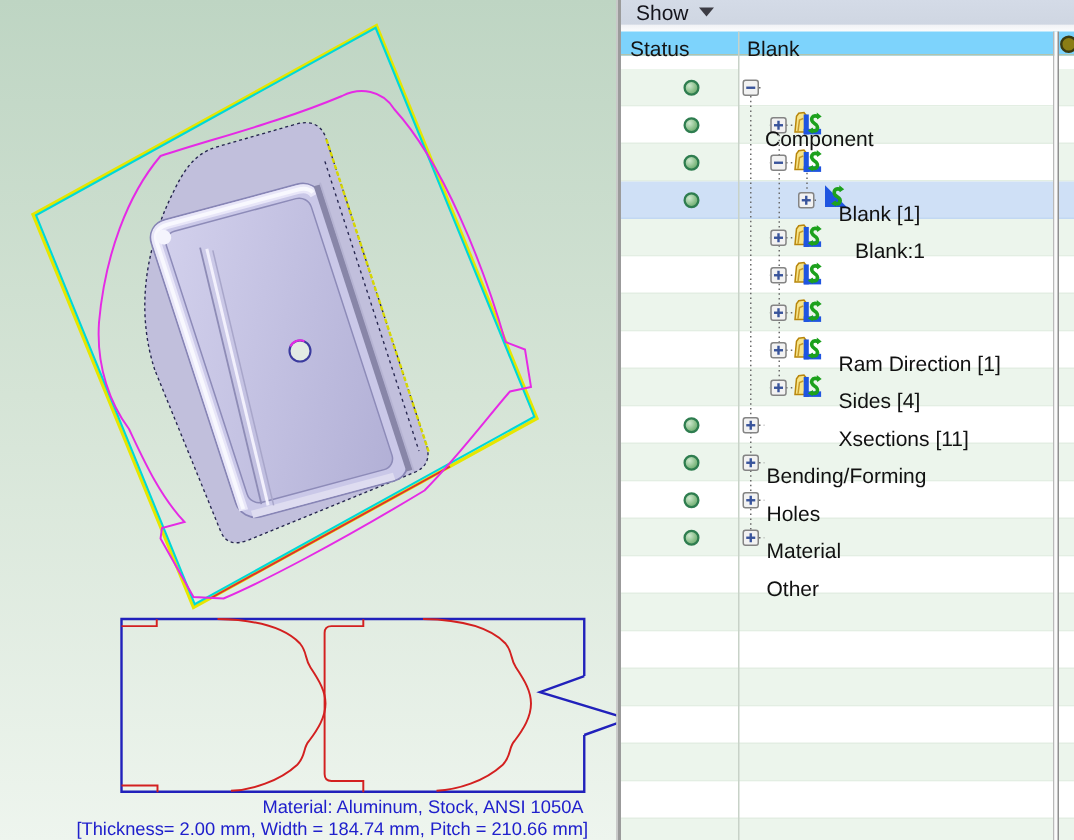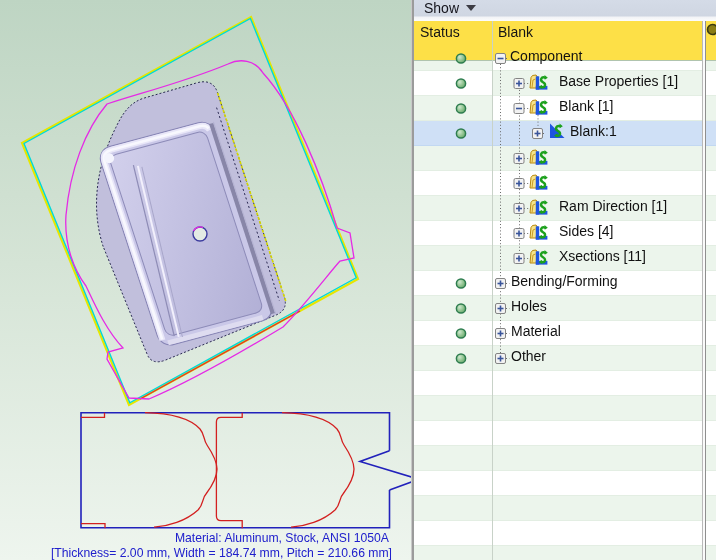--- a/index.html
+++ b/index.html
@@ -2,33 +2,33 @@
 <html><head><meta charset="utf-8"><style>
 html,body{margin:0;padding:0;width:716px;height:560px;overflow:hidden;
 font-family:"Liberation Sans",sans-serif;background:#fff;}
 #vp{position:absolute;left:0;top:0;width:434px;height:560px;border-radius:22px;}
 #divider{position:absolute;left:411px;top:0;width:3px;height:560px;
 background:#9b9b9b;border-left:1px solid #c9c9c9;box-sizing:border-box;}
 #panel{position:absolute;left:414px;top:0;width:302px;height:560px;overflow:hidden;background:#fff;}
 #toolbar{position:absolute;left:0;top:0;width:302px;height:21px;background:linear-gradient(180deg,#d4dbe7 0,#cfd6e2 16px,#f2f3f6 17px,#fbfcfd 100%);box-sizing:border-box;}
 #toolbar .t{position:absolute;left:10px;top:0px;font-size:14px;color:#14141c;}
 #toolbar .arr{position:absolute;left:52px;top:5px;width:0;height:0;border-left:5px solid transparent;border-right:5px solid transparent;border-top:6px solid #3c3c44;}
-#hdr{position:absolute;left:0;top:21px;width:302px;height:40px;background:#fde047;border-bottom:1px solid #b0c4ae;box-sizing:border-box;}
+#hdr{position:absolute;left:0;top:21px;width:302px;height:16px;background:#7dd3fc;border-bottom:1px solid #b0c4ae;box-sizing:border-box;}
 #hdr .h1{position:absolute;left:6px;top:3px;font-size:14px;color:#141414;}
 #hdr .h2{position:absolute;left:84px;top:3px;font-size:14px;color:#141414;}
 .row{position:absolute;left:0;width:302px;height:25px;}
 .cs{position:absolute;left:0;top:0;width:78px;height:25px;border-bottom:1px solid #e3eee3;box-sizing:border-box;}
 .cn{position:absolute;left:78px;top:0;width:210px;height:25px;border-bottom:1px solid #e3eee3;box-sizing:border-box;}
 .cr{position:absolute;left:292px;top:0;width:10px;height:25px;border-bottom:1px solid #e3eee3;box-sizing:border-box;}
 .g{background:#ecf5ec;}.w{background:#ffffff;}.b{background:#cfe0f6;border-bottom:1px solid #c2d8f2;}
 #colsep{position:absolute;left:78px;top:21px;width:1px;height:539px;background:#c8d2c8;z-index:4;}
 #rsep1{position:absolute;left:288px;top:21px;width:1px;height:539px;background:#b9b9b9;z-index:4;}
 #rsep2{position:absolute;left:289px;top:21px;width:3px;height:539px;background:#fafafa;z-index:4;}
 #rsep3{position:absolute;left:291px;top:21px;width:1px;height:539px;background:#8f8f8f;z-index:4;}
-.txt{position:absolute;font-size:14px;color:#111;white-space:nowrap;z-index:7;}
+.txt{position:absolute;font-size:14px;color:#111;white-space:nowrap;z-index:7;margin-top:36px;}
 #treesvg{position:absolute;left:0;top:0;width:302px;height:560px;z-index:6;}
 </style></head><body>
 <div id="vp"><svg width="411" height="560" xmlns="http://www.w3.org/2000/svg">
 <defs>
 <linearGradient id="bg" x1="0" y1="0" x2="0" y2="1">
 <stop offset="0" stop-color="#bed5c3"></stop>
           <stop offset="0.47" stop-color="#d5e4d6"></stop>
           <stop offset="1" stop-color="#eef5ee"></stop>
 </linearGradient>
 <linearGradient id="face" x1="0" y1="0" x2="1" y2="1">
@@ -376,21 +376,20 @@
 <circle cx="47" cy="83.5" r="4.6" fill="url(#dot)" stroke="#2e7d4f" stroke-width="1.5"></circle>
 <circle cx="47" cy="108.5" r="4.6" fill="url(#dot)" stroke="#2e7d4f" stroke-width="1.5"></circle>
 <circle cx="47" cy="133.5" r="4.6" fill="url(#dot)" stroke="#2e7d4f" stroke-width="1.5"></circle>
 <circle cx="47" cy="283.5" r="4.6" fill="url(#dot)" stroke="#2e7d4f" stroke-width="1.5"></circle>
 <circle cx="47" cy="308.5" r="4.6" fill="url(#dot)" stroke="#2e7d4f" stroke-width="1.5"></circle>
 <circle cx="47" cy="333.5" r="4.6" fill="url(#dot)" stroke="#2e7d4f" stroke-width="1.5"></circle>
 <circle cx="47" cy="358.5" r="4.6" fill="url(#dot)" stroke="#2e7d4f" stroke-width="1.5"></circle>
 <circle cx="298.5" cy="29.5" r="5" fill="#8a7d14" stroke="#3a3a10" stroke-width="1.6"></circle>
 </svg>
 <div class="txt" style="left:96px;top:48px">Component</div>
-<div class="txt" style="left:145px;top:73px">Base Properties [1]</div>
 <div class="txt" style="left:145px;top:98px">Blank [1]</div>
 <div class="txt" style="left:156px;top:123px">Blank:1</div>
 <div class="txt" style="left:145px;top:198px">Ram Direction [1]</div>
 <div class="txt" style="left:145px;top:223px">Sides [4]</div>
 <div class="txt" style="left:145px;top:248px">Xsections [11]</div>
 <div class="txt" style="left:97px;top:273px">Bending/Forming</div>
 <div class="txt" style="left:97px;top:298px">Holes</div>
 <div class="txt" style="left:97px;top:323px">Material</div>
 <div class="txt" style="left:97px;top:348px">Other</div>
 </div>

